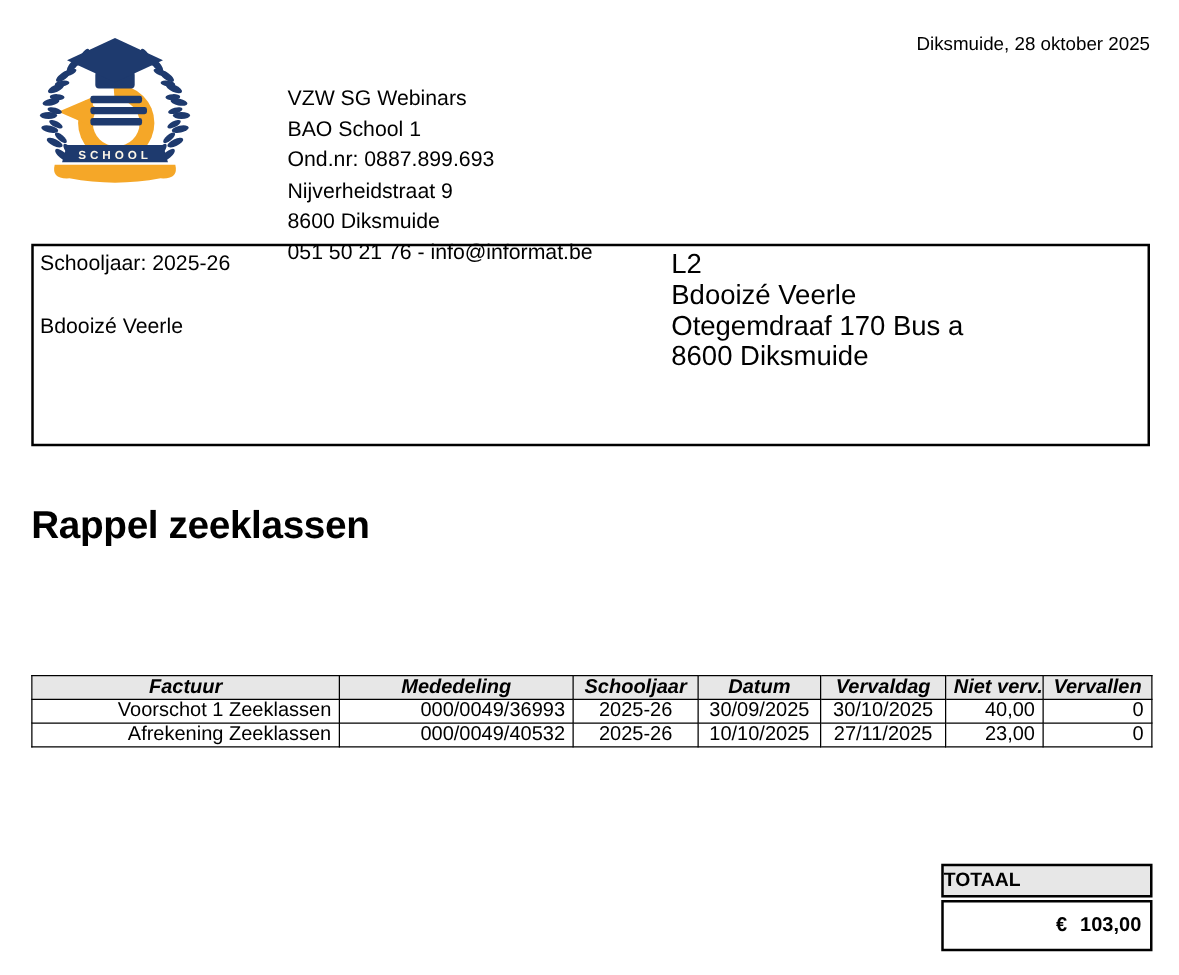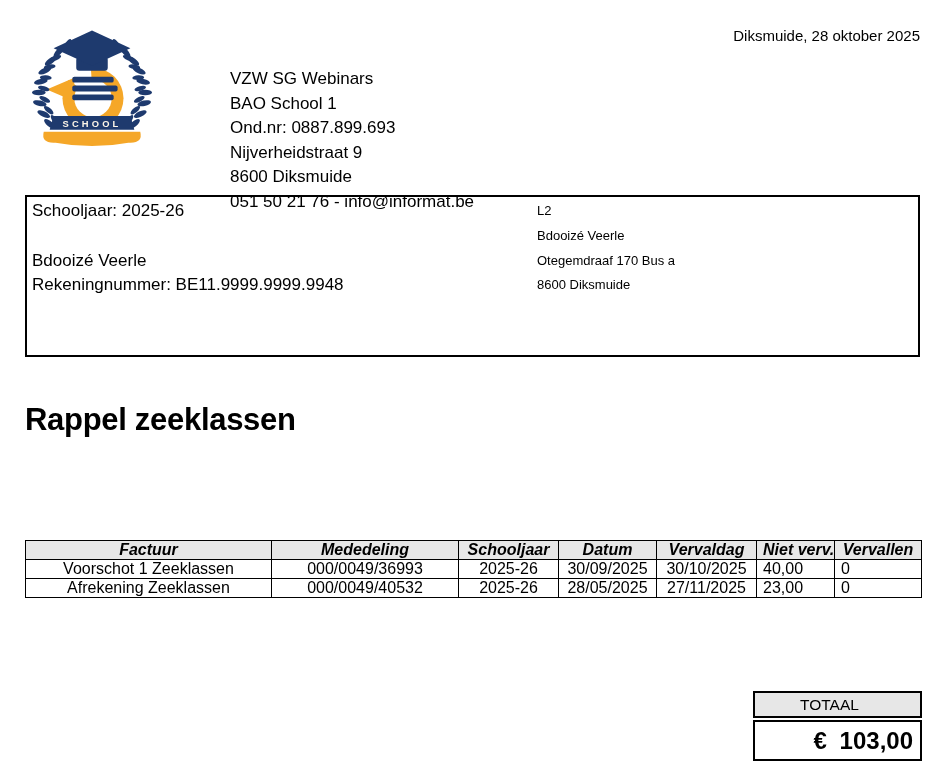--- a/index.html
+++ b/index.html
@@ -44,21 +44,21 @@
   .info-left {
     position: absolute;
     left: 5px; top: 2px;
     font-size: 17px;
     line-height: 24.8px;
     white-space: nowrap;
   }
   .info-right {
     position: absolute;
     left: 510px; top: 2px;
-    font-size: 13px;
+    font-size: 22px;
     line-height: 24.8px;
     white-space: nowrap;
   }
 
   
   .doc-title {
     position: absolute;
     left: 25px; top: 402px;
     font-size: 31px;
     font-weight: bold;
@@ -81,46 +81,46 @@
     padding: 0 6px;
     overflow: hidden;
     white-space: nowrap;
   }
   .inv-table th {
     background: var(--header-bg, #e7e7e7);
     font-weight: bold;
     font-style: italic;
     text-align: center;
   }
-  .al-left   { text-align: center; }
+  .al-left   { text-align: right; }
   .al-center { text-align: center; }
-  .al-right  { }
+  .al-right  { text-align: right; }
 
   
   .total-box {
     position: absolute;
     left: 753px; top: 691px;
     width: 169px;
   }
   .total-label {
     border: 2px solid #000;
     background: var(--header-bg, #e7e7e7);
     height: 27px;
     line-height: 23px;
     font-size: 15.5px;
-    font-weight: normal;
-    text-align: center;
+    font-weight: bold;
+    text-align: left;
     padding-right: 16px;
   }
   .total-value {
     border: 2px solid #000;
     margin-top: 2px;
     height: 41px;
     line-height: 37px;
-    font-size: 24px;
+    font-size: 16px;
     font-weight: bold;
     text-align: right;
     padding-right: 7px;
     word-spacing: 6px;
   }
 
   
   .logo-banner-text {
     font-family: "Liberation Sans", sans-serif;
     font-size: 9.5px;
@@ -196,21 +196,20 @@
       <div>051 50 21 76 - info@informat.be</div>
     </div>
 
   <div class="date-line">Diksmuide, 28 oktober 2025</div>
 
   <div class="info-box">
     <div class="info-left">
         <div>Schooljaar: 2025-26</div>
         <div>&nbsp;</div>
         <div>Bdooizé Veerle</div>
-        <div>Rekeningnummer: BE11.9999.9999.9948</div>
       </div>
     <div class="info-right">
         <div>L2</div>
         <div>Bdooizé Veerle</div>
         <div>Otegemdraaf 170 Bus a</div>
         <div>8600 Diksmuide</div>
       </div>
   </div>
 
   <h1 class="doc-title">Rappel zeeklassen</h1>
@@ -243,21 +242,21 @@
           <td class="al-center">2025-26</td>
           <td class="al-center">30/09/2025</td>
           <td class="al-center">30/10/2025</td>
           <td class="al-right">40,00</td>
           <td class="al-right">0</td>
         </tr>
         <tr>
           <td class="al-left">Afrekening Zeeklassen</td>
           <td class="al-left">000/0049/40532</td>
           <td class="al-center">2025-26</td>
-          <td class="al-center">28/05/2025</td>
+          <td class="al-center">10/10/2025</td>
           <td class="al-center">27/11/2025</td>
           <td class="al-right">23,00</td>
           <td class="al-right">0</td>
         </tr>
       </tbody>
   </table>
 
   <div class="total-box">
     <div class="total-label">TOTAAL</div>
     <div class="total-value">€ 103,00</div>

